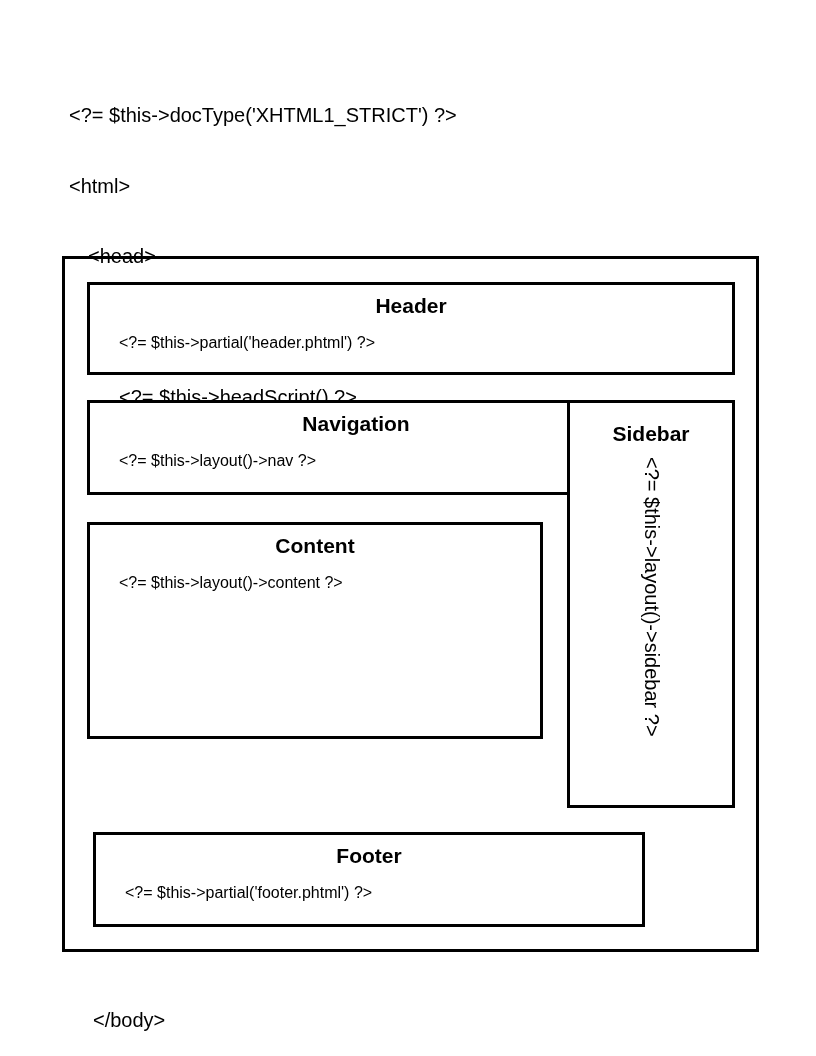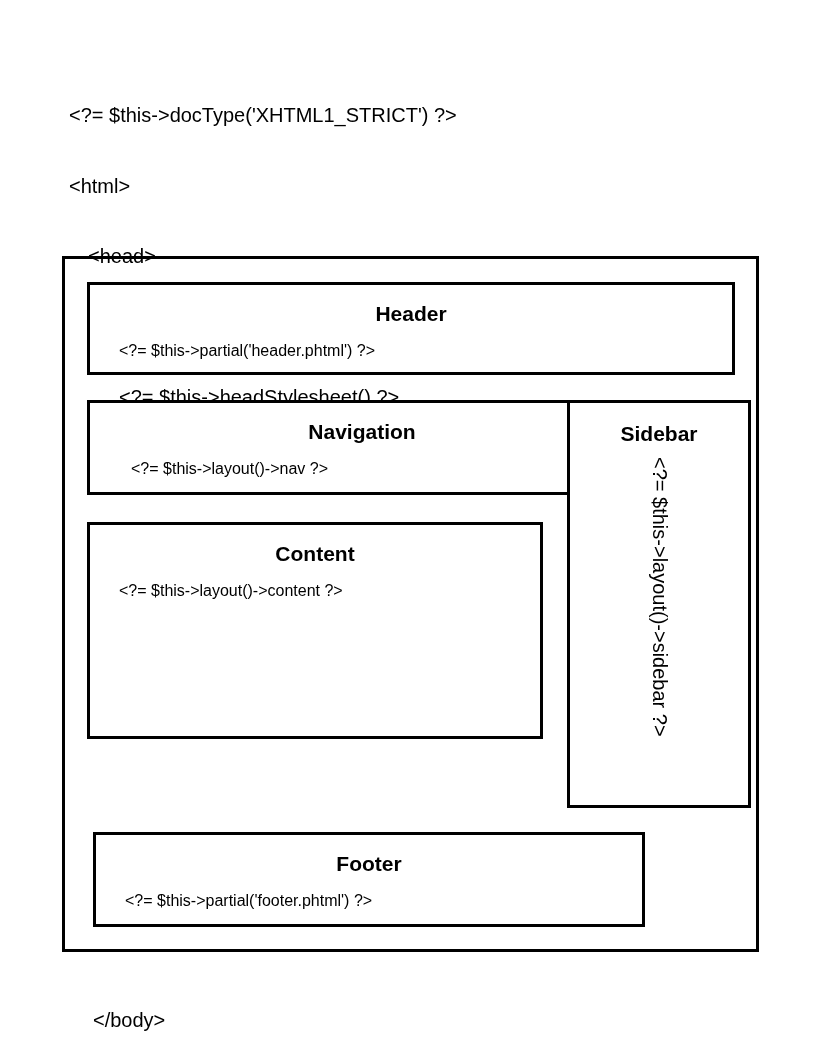--- a/index.html
+++ b/index.html
@@ -44,27 +44,27 @@
   }
 
   
   .box {
     position: absolute;
     border: 3px solid #000000;
     box-sizing: border-box;
     background: #ffffff;
   }
   .header-box  { left: 22px;  top: 23px;  width: 648px; height: 93px;  }
-  .nav-box     { left: 22px;  top: 141px; width: 538px; height: 95px; padding-left: 12px;  }
+  .nav-box     { left: 22px;  top: 141px; width: 538px; height: 95px;  }
   .content-box { left: 22px;  top: 263px; width: 456px; height: 217px; }
-  .sidebar-box { left: 502px; top: 141px; width: 184px; height: 408px; }
+  .sidebar-box { left: 502px; top: 141px; width: 168px; height: 408px; }
   .footer-box  { left: 28px;  top: 573px; width: 552px; height: 95px;  }
 
   .box-title {
-    margin: 17px 0 0 0;
+    margin: 9px 0 0 0;
     font-size: 21px;
     font-weight: bold;
     line-height: 23.5px;
     text-align: center;
     white-space: pre;
   }
   .sidebar-box .box-title { margin-top: 19px; }
 
   .box-code {
     margin: 13px 0 0 29px;
@@ -89,20 +89,21 @@
 </head>
 <body>
 
 <div class="page">
 
   <div class="code-block top">
     <div class="code-line ind0">&lt;?= $this-&gt;docType('XHTML1_STRICT') ?&gt;</div>
     <div class="code-line ind0">&lt;html&gt;</div>
     <div class="code-line ind1">&lt;head&gt;</div>
     <div class="code-line ind2">&lt;?= $this-&gt;headTitle() ?&gt;</div>
+    <div class="code-line ind2">&lt;?= $this-&gt;headScript() ?&gt;</div>
     <div class="code-line ind2">&lt;?= $this-&gt;headStylesheet() ?&gt;</div>
     <div class="code-line ind1">&lt;/head&gt;</div>
     <div class="code-line ind1">&lt;body&gt;</div>
   </div>
 
   <div class="outer-box">
 
     <div class="box header-box">
       <div class="box-title">Header</div>
       <div class="box-code">&lt;?= $this-&gt;partial('header.phtml') ?&gt;</div>

